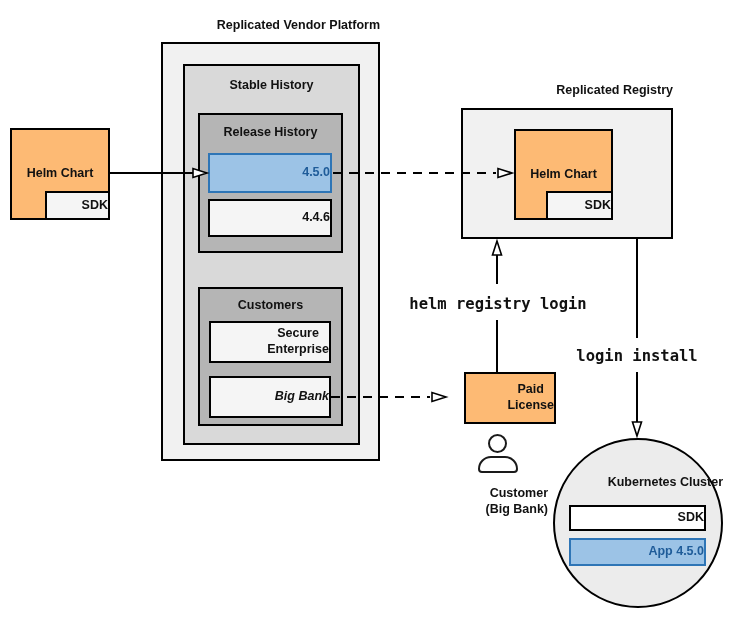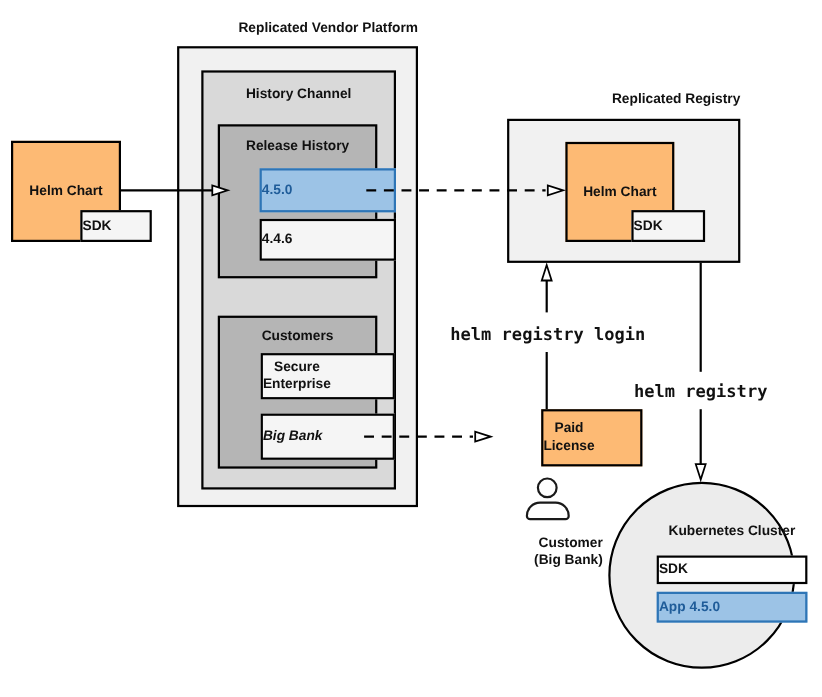--- a/index.html
+++ b/index.html
@@ -6,21 +6,21 @@
   .canvas {
     position:relative; width:747px; height:634px; background:#ffffff;
     font-family:"Liberation Sans", sans-serif; overflow:hidden;
   }
   .box { position:absolute; box-sizing:border-box; border:2px solid #000; }
   .lbl {
     font-weight:bold; color:#111; font-size:12.5px; line-height:1.25;
     text-align:center; white-space:pre-line;
   }
   .toplabel { position:absolute; width:100%; left:0; }
-  .flexc { display:flex; align-items:center; justify-content:flex-start;margin-left:28px; }
+  .flexc { display:flex; align-items:center; justify-content:flex-end; }
   .floating { position:absolute; text-align:right; }
   .mono {
     position:absolute; font-family:"DejaVu Sans Mono","Liberation Mono",monospace;
     font-weight:bold; font-size:15.5px; color:#111; text-align:center; white-space:nowrap;
   }
   
   .fill-outer   { background:#f1f1f1; }
   .fill-mid     { background:#d9d9d9; }
   .fill-dark    { background:#b5b5b5; }
   .fill-item    { background:#f5f5f5; }
@@ -45,21 +45,21 @@
 </style>
 </head>
 <body>
 
 <div class="canvas">
 
   <div class="floating lbl" style="left:161px; top:18px; width:219px;">Replicated Vendor Platform</div>
   <div class="box fill-outer" style="left:161px; top:42px; width:219px; height:419px;"></div>
 
   <div class="box fill-mid" style="left:183px; top:64px; width:177px; height:381px;">
-    <div class="toplabel lbl" style="top:12px;">History Channel</div>
+    <div class="toplabel lbl" style="top:12px;">Stable History</div>
   </div>
 
   <div class="box fill-dark" style="left:198px; top:113px; width:145px; height:140px;">
     <div class="toplabel lbl" style="top:10px;">Release History</div>
   </div>
   <div class="box blue flexc" style="left:208px; top:153px; width:124px; height:40px;">
     <span class="lbl bluetext">4.5.0</span>
   </div>
   <div class="box fill-item flexc" style="left:208px; top:199px; width:124px; height:38px;">
     <span class="lbl">4.4.6</span>
@@ -91,21 +91,21 @@
   <div class="box fill-item flexc" style="left:546px; top:191px; width:67px; height:29px;">
     <span class="lbl">SDK</span>
   </div>
 
   <div class="box fill-chart flexc" style="left:464px; top:372px; width:92px; height:52px;">
     <span class="lbl">Paid
 License</span>
   </div>
 
   <div class="mono" style="left:403px; top:295px; width:190px;">helm registry login</div>
-  <div class="mono" style="left:567px; top:347px; width:140px;">helm registry</div>
+  <div class="mono" style="left:567px; top:347px; width:140px;">login install</div>
 
   <div class="person-head"></div>
   <div class="person-body"></div>
   <div class="floating lbl" style="left:448px; top:486px; width:100px;">Customer
 (Big Bank)</div>
 
   <div class="box fill-circle circle" style="left:553px; top:438px; width:170px; height:170px;"></div>
   <div class="floating lbl" style="left:553px; top:475px; width:170px;">Kubernetes Cluster</div>
   <div class="box fill-white flexc" style="left:569px; top:505px; width:137px; height:26px;">
     <span class="lbl">SDK</span>

